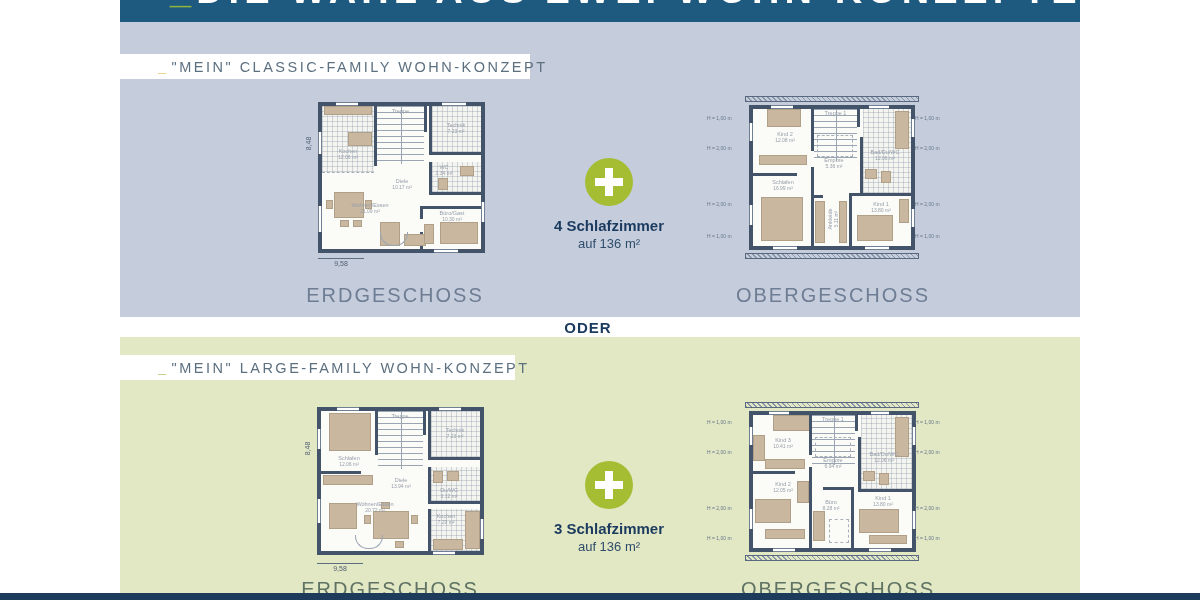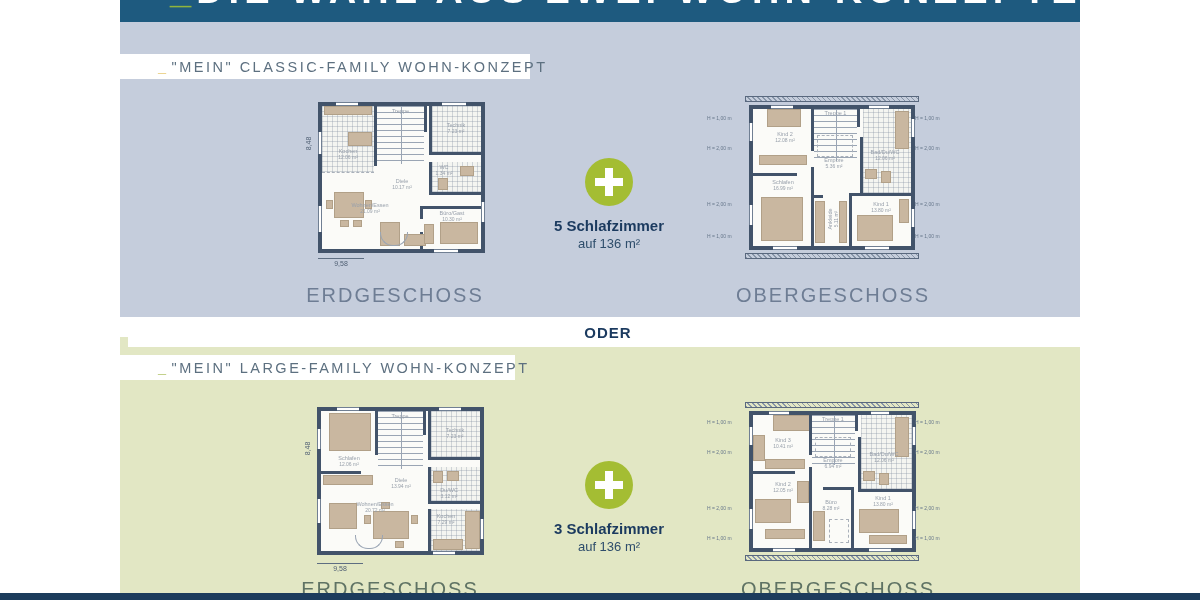--- a/index.html
+++ b/index.html
@@ -11,21 +11,21 @@
   .header-bar{position:absolute;left:120px;top:0;width:960px;height:22px;background:#1e5a7f;overflow:hidden;}
   .header-title{position:absolute;left:50px;top:-31px;margin:0;font-size:38px;font-weight:bold;
     letter-spacing:5px;color:#ffffff;white-space:nowrap;}
   .title-us{color:#8fb43d;}
   .header-pointer{position:absolute;left:162px;top:22px;width:0;height:0;
     border-left:17px solid transparent;border-right:17px solid transparent;border-top:19px solid #1e5a7f;}
   
   .section{position:absolute;left:120px;width:960px;}
   #sec-classic{top:22px;height:295px;background:#c5cddc;}
   #sec-large{top:337px;height:256px;background:#e2e7c4;}
-  .oder-band{position:absolute;left:128px;top:317px;width:960px;height:30px;background:#ffffff;
+  .oder-band{position:absolute;left:108px;top:317px;width:960px;height:20px;background:#ffffff;
     display:flex;align-items:center;justify-content:center;}
   .oder-text{font-size:15px;font-weight:bold;color:#1b3a5f;letter-spacing:1px;}
   .footer-bar{position:absolute;left:0;top:593px;width:1200px;height:7px;background:#1d3c5c;z-index:30;}
   
   .badge{position:absolute;background:#ffffff;display:flex;align-items:center;box-sizing:border-box;z-index:5;}
   #badge-classic{left:0;top:54px;width:530px;height:25px;padding-left:158px;}
   #badge-large{left:0;top:355px;width:515px;height:25px;padding-left:158px;}
   .badge-text{font-size:14.5px;letter-spacing:2.5px;color:#5d7080;white-space:nowrap;}
   .badge-us{font-weight:bold;margin-right:3px;}
   .badge-us.yellow{color:#dfb94a;}
@@ -91,21 +91,21 @@
 
 <div class="badge" id="badge-classic">
   <span class="badge-text"><span class="badge-us yellow">_</span><span>"MEIN" CLASSIC-FAMILY WOHN-KONZEPT</span></span>
 </div>
 <div class="badge" id="badge-large">
   <span class="badge-text"><span class="badge-us green">_</span><span>"MEIN" LARGE-FAMILY WOHN-KONZEPT</span></span>
 </div>
 
 <div class="plus-wrap" id="plus-classic">
   <div class="plus-circle"></div>
-  <div class="plus-h1">5 Schlafzimmer</div>
+  <div class="plus-h1">4 Schlafzimmer</div>
   <div class="plus-h2">auf 136 m²</div>
 </div>
 <div class="plus-wrap" id="plus-large">
   <div class="plus-circle"></div>
   <div class="plus-h1">3 Schlafzimmer</div>
   <div class="plus-h2">auf 136 m²</div>
 </div>
 
 <div class="oder-band">
   <span class="oder-text">ODER</span>

